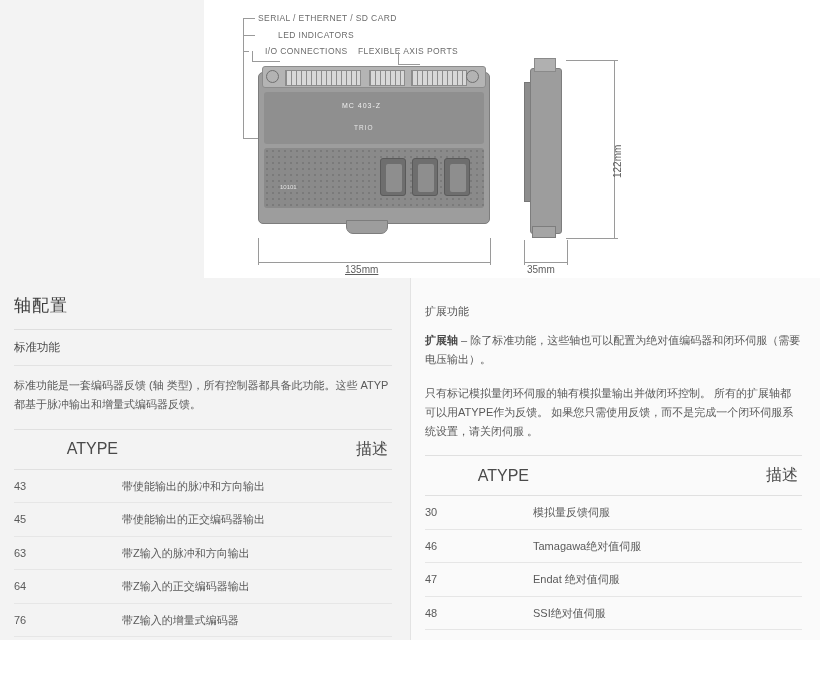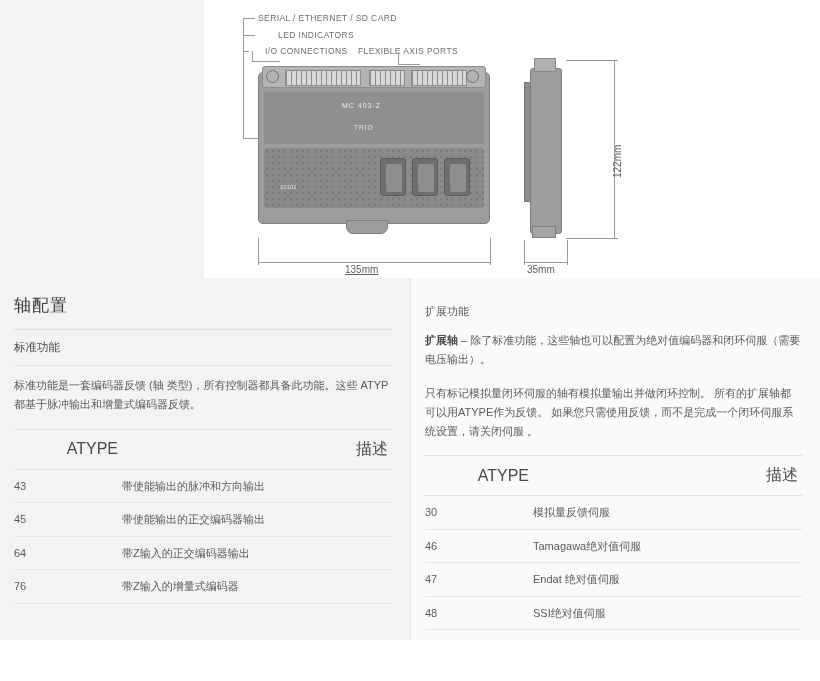--- a/index.html
+++ b/index.html
@@ -329,20 +329,24 @@
         <tbody>
           <tr>
               <td class="c-code">43</td>
               <td>带使能输出的脉冲和方向输出</td>
             </tr>
           <tr>
               <td class="c-code">45</td>
               <td>带使能输出的正交编码器输出</td>
             </tr>
           <tr>
+              <td class="c-code">63</td>
+              <td>带Z输入的脉冲和方向输出</td>
+            </tr>
+          <tr>
               <td class="c-code">64</td>
               <td>带Z输入的正交编码器输出</td>
             </tr>
           <tr>
               <td class="c-code">76</td>
               <td>带Z输入的增量式编码器</td>
             </tr>
 
         </tbody>
       </table>

